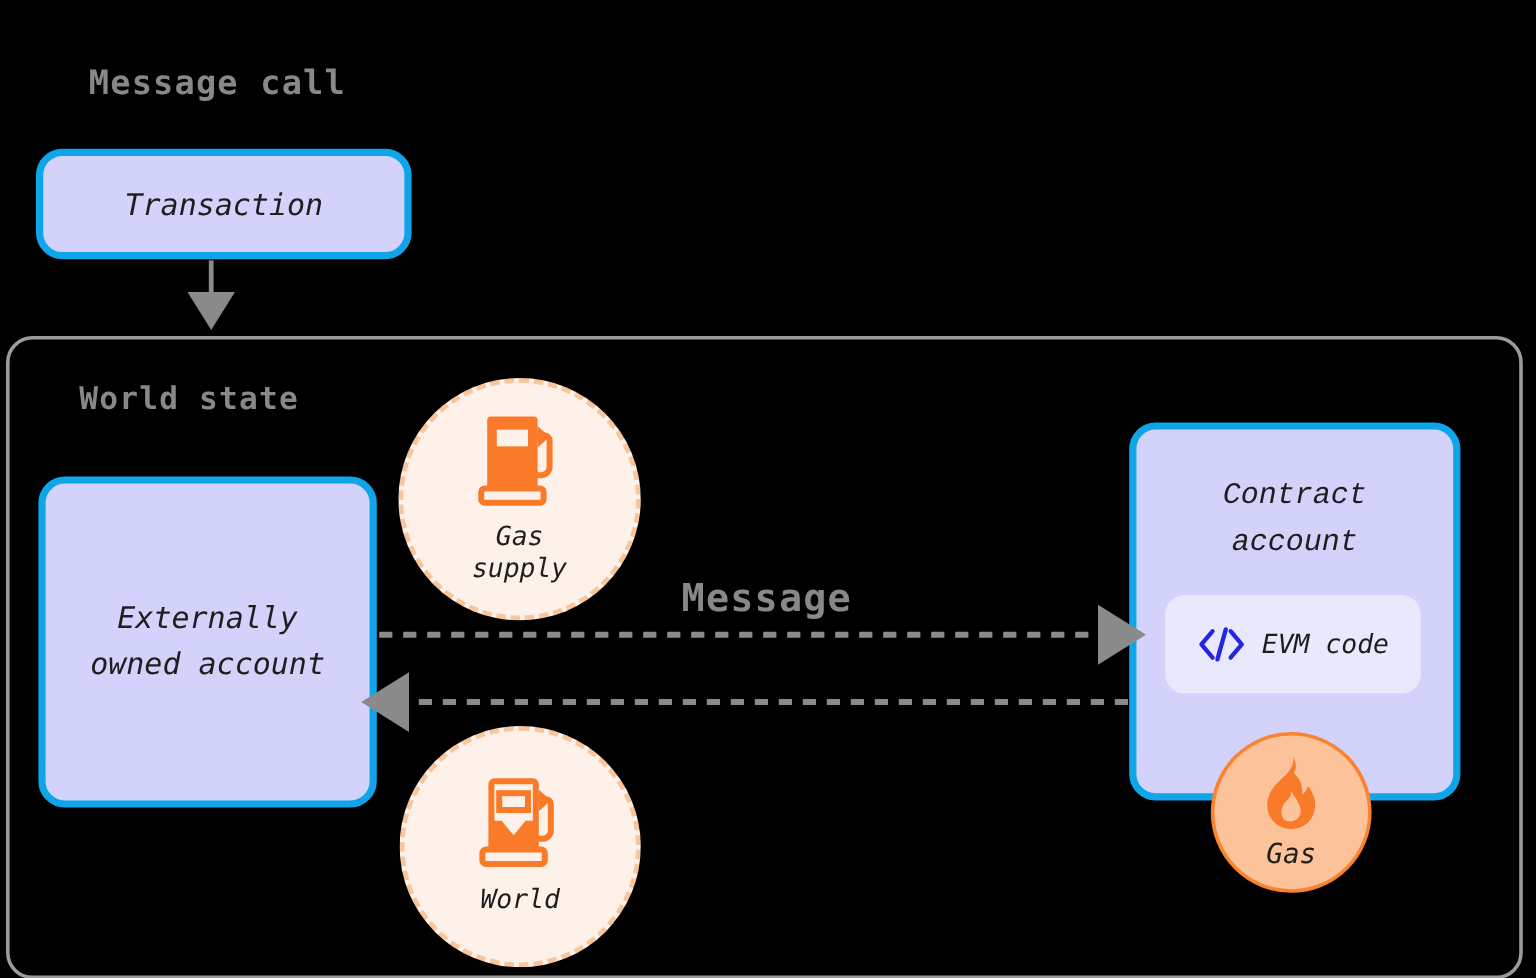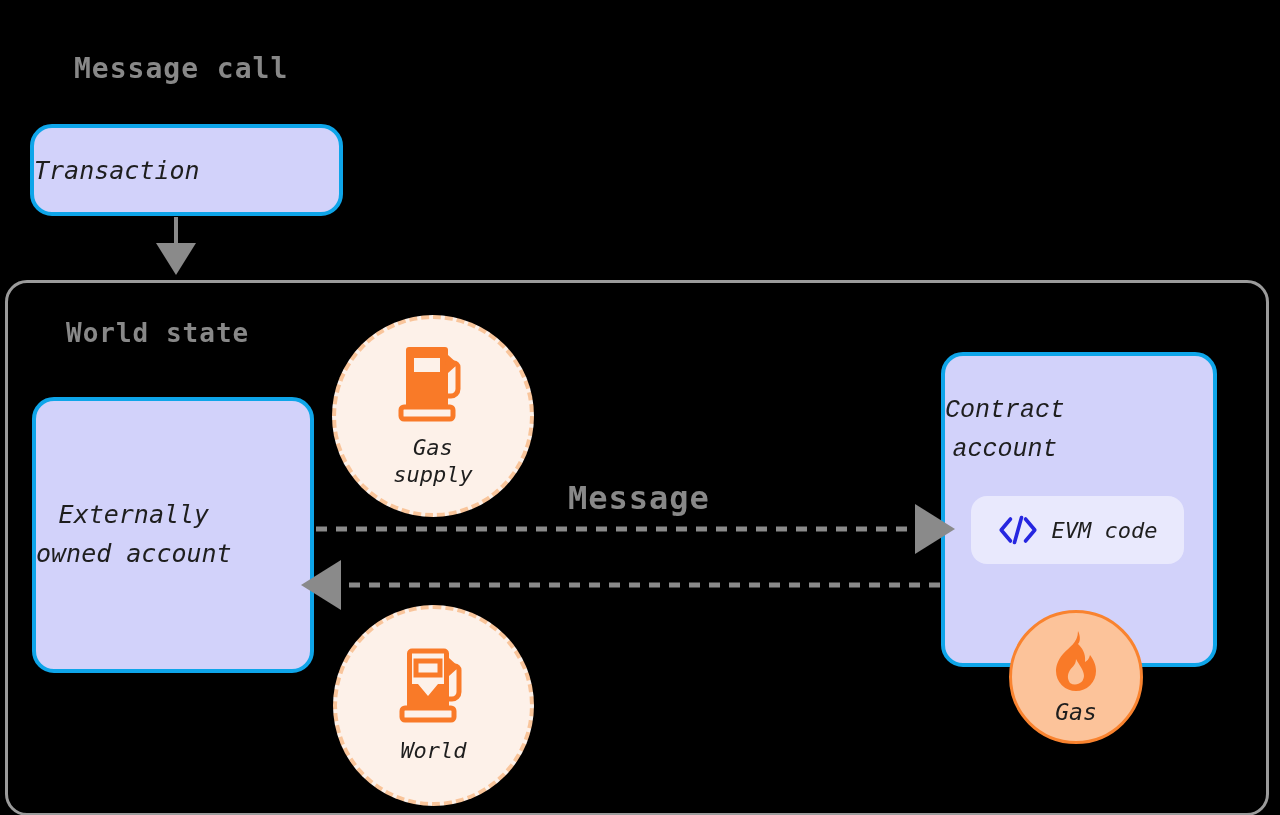--- a/index.html
+++ b/index.html
@@ -58,25 +58,25 @@
     border: 3px solid #9b9b9b;
     border-radius: 22px;
     box-sizing: border-box;
     background: transparent;
   }
 
   
   .node-box {
     position: absolute;
     background: #d2d2fa;
-    border: 4px solid #0ea5e9;
+    border: 6px solid #0ea5e9;
     box-sizing: border-box;
     display: flex;
     flex-direction: column;
-    align-items: flex-start;
+    align-items: center;
     justify-content: center;
     color: #1e1e1e;
     font-family: "DejaVu Sans Mono", "Liberation Mono", monospace;
     font-style: italic;
     text-align: center;
   }
   #box-transaction {
     left: 30px;
     top: 112px;
     width: 313px;
@@ -108,21 +108,21 @@
     white-space: pre-line;
     font-family: Liberation Mono, monospace;
   }
 
   
   #evm-code-pill {
     position: absolute;
     left: 971px;
     top: 484px;
     width: 213px;
-    height: 68px;
+    height: 82px;
     background: #e9e9fd;
     border-radius: 16px;
     display: flex;
     align-items: center;
     justify-content: center;
     gap: 14px;
     box-sizing: border-box;
   }
   #evm-code-pill .evm-label {
     font-family: "DejaVu Sans Mono", "Liberation Mono", monospace;

